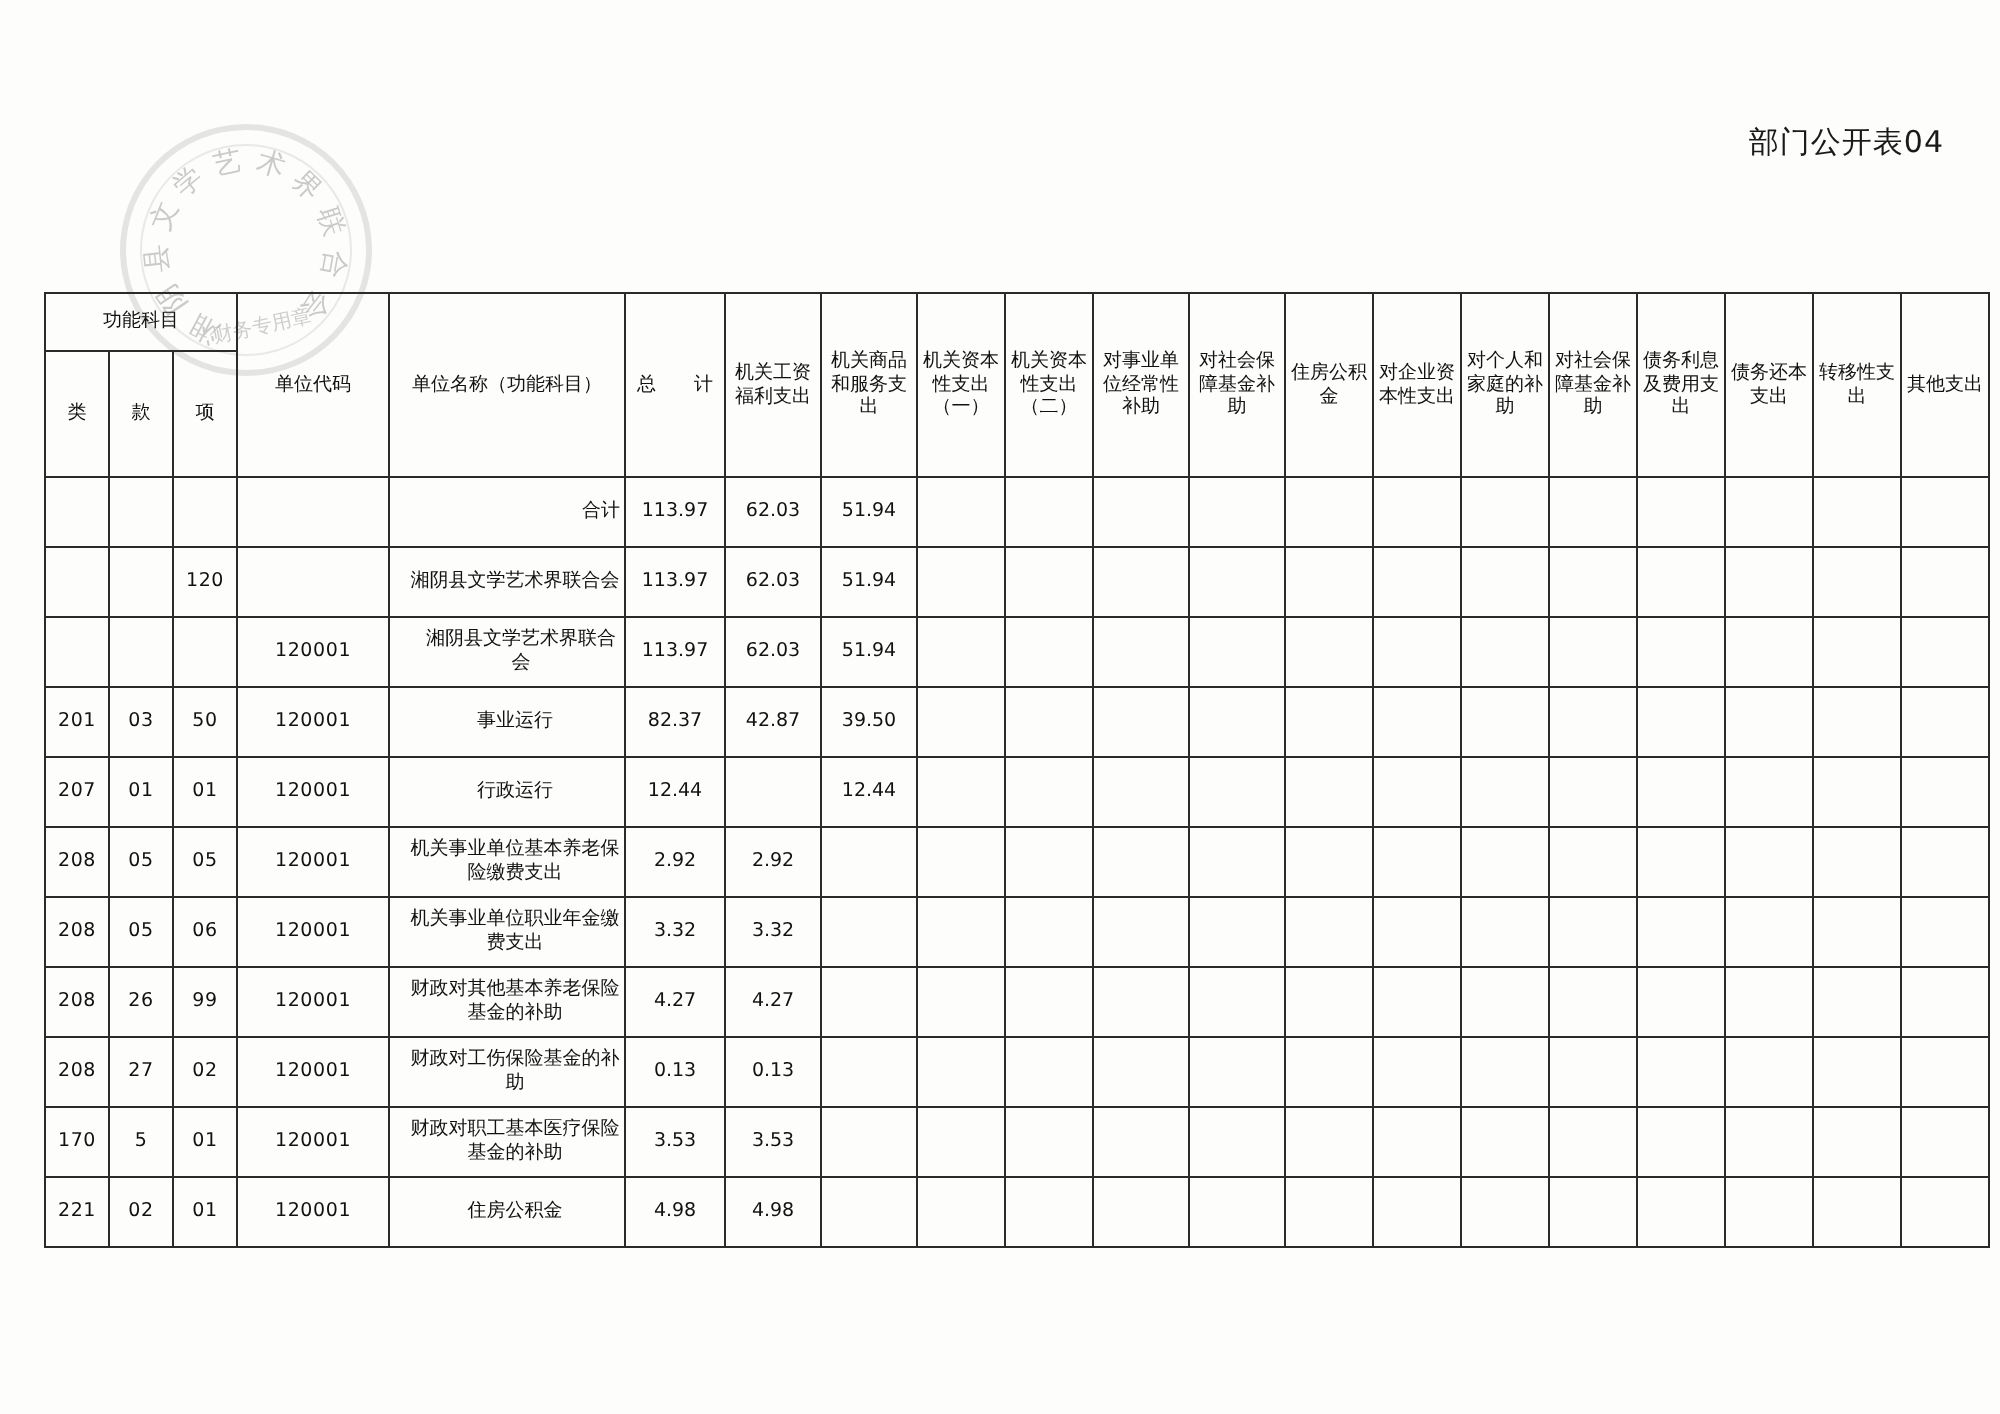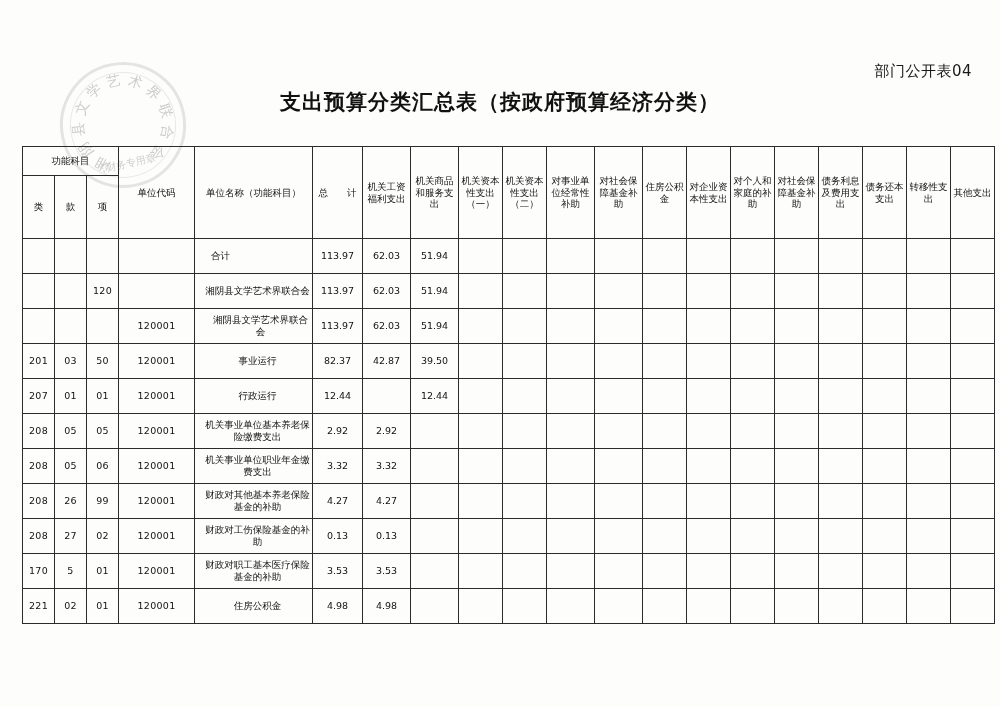--- a/index.html
+++ b/index.html
@@ -177,21 +177,20 @@
         <span style="left: 89.4777px; top: 26.3955px; transform: rotate(56deg);">界</span>
         <span style="left: 96.759px; top: 46.4007px; transform: rotate(84deg);">联</span>
         <span style="left: 93.7961px; top: 67.4827px; transform: rotate(112deg);">合</span>
         <span style="left: 81.2827px; top: 84.706px; transform: rotate(140deg);">会</span>
       </div>
     <div class="seal-bottom">财务专用章</div>
   </div>
 
   <div class="doc-code">部门公开表04</div>
 
-  <div class="title">支出预算分类汇总表（按政府预算经济分类）</div>
 
 
   <div class="tbl-wrap">
     <table class="main">
       <colgroup>
         <col style="width:32px">
           <col style="width:32px">
           <col style="width:32px">
         <col style="width:76px">
           <col style="width:118px">
@@ -237,21 +236,21 @@
           <th class="hdr-fn">款</th>
           <th class="hdr-fn">项</th>
         </tr>
       </thead>
       <tbody id="tbody">
           <tr>
             <td class="code"></td>
             <td class="code"></td>
             <td class="code"></td>
             <td class="code"></td>
-            <td class="name-cell" style="text-align: left; padding-left: 16px;">合计</td>
+            <td class="name-cell" style="text-align: right; padding-left: 16px;">合计</td>
             <td class="num">113.97</td>
             <td class="num">62.03</td>
             <td class="num">51.94</td>
             <td class="num"></td>
             <td class="num"></td>
             <td class="num"></td>
             <td class="num"></td>
             <td class="num"></td>
             <td class="num"></td>
             <td class="num"></td>

